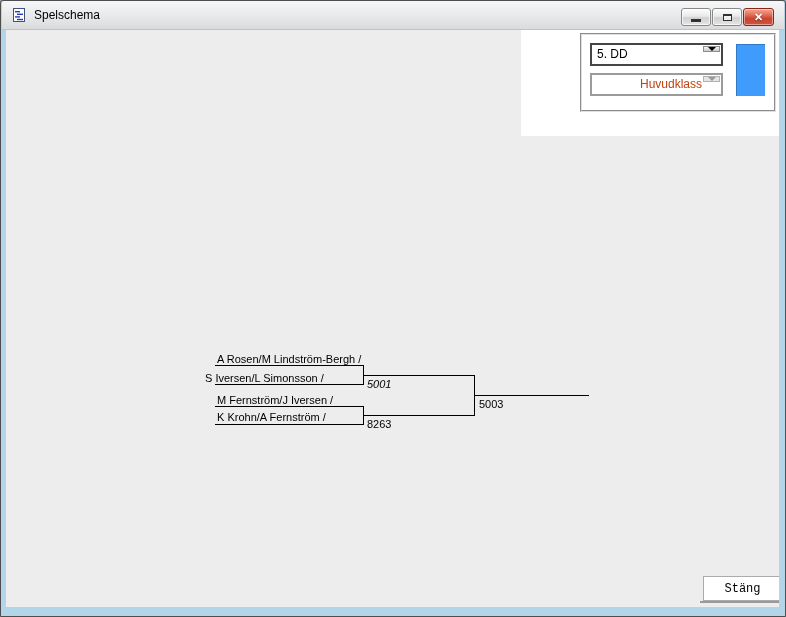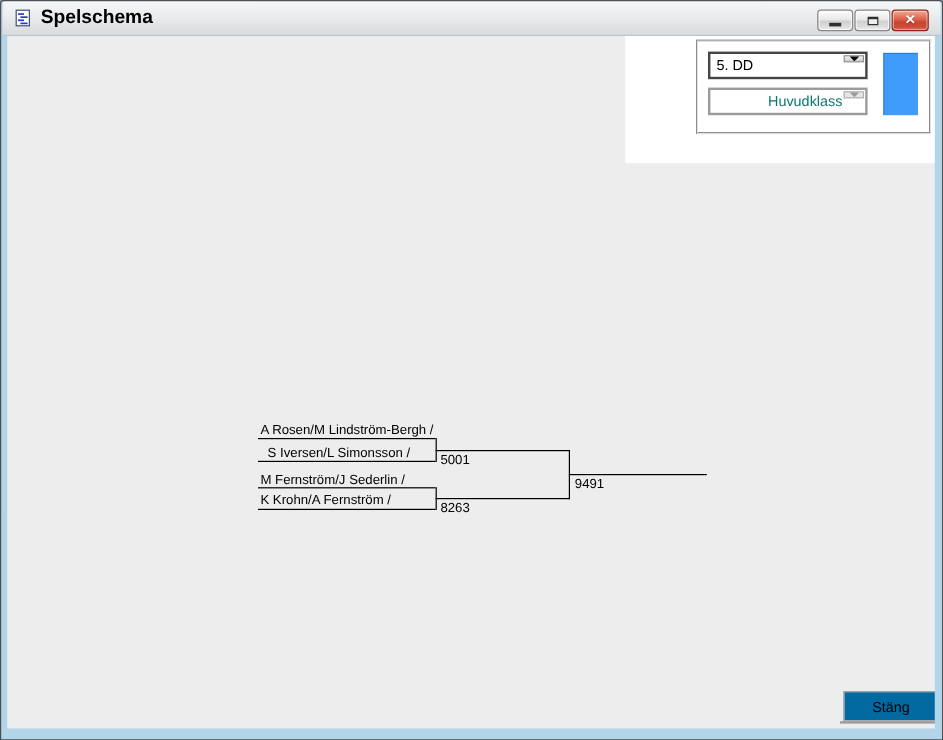--- a/index.html
+++ b/index.html
@@ -14,21 +14,21 @@
 
   
   .titlebar {
     position:absolute; left:1px; right:1px; top:0; height:28px;
     background:linear-gradient(180deg,#f6f7f8 0%,#e9eaeb 50%,#dadbdd 100%);
     border-bottom:1px solid #b9c4cc;
     display:flex; align-items:center;
     border-radius:2px 2px 0 0;
   }
   .title-icon { width:16px; height:16px; margin-left:9px; flex:0 0 auto; }
-  .title-text { margin-left:7px; font-size:16px; color:#000; white-space:nowrap;font-weight:bold; }
+  .title-text { margin-left:7px; font-size:12px; color:#000; white-space:nowrap; }
 
   .win-buttons { position:absolute; top:7px; right:10px; display:flex; }
   .win-btn {
     width:30px; height:18px; margin-left:1px; box-sizing:border-box;
     border:1px solid #888; border-radius:3px;
     background:linear-gradient(180deg,#fdfdfd 0%,#e9e9e9 45%,#d0d0d0 55%,#e6e6e6 100%);
     display:flex; align-items:center; justify-content:center;
     box-shadow:inset 0 0 0 1px rgba(255,255,255,.7);
     cursor:default;
   }
@@ -62,21 +62,21 @@
     background:#ffffff;
   }
 
   .combo {
     position:absolute; width:133px; height:23px; box-sizing:border-box;
     background:#fff; display:flex; align-items:flex-start;
   }
   .combo.enabled { border:2px solid #454545; }
   .combo.disabled { border:2px solid #9b9b9b; }
   .combo-value { flex:1 1 auto; font-size:12px; line-height:19px; padding-left:5px; color:#000; white-space:nowrap; overflow:hidden; }
-  .combo.disabled .combo-value { color:#0f766e;padding-left:48px; }
+  .combo.disabled .combo-value { color:#c2410c;padding-left:48px; }
   .combo-btn {
     flex:0 0 17px; margin:1px; display:flex; align-items:center; justify-content:center; box-sizing:border-box;
   }
   .combo.enabled .combo-btn { background:linear-gradient(180deg,#f4f4f4,#c9c9c9); border:1px solid #8e8e8e; }
   .combo.disabled .combo-btn { background:#e5e5e5; border:1px solid #b2b2b2; }
   .arrow-down { width:0; height:0; border-left:4px solid transparent; border-right:4px solid transparent; border-top:4px solid #000; }
   .combo.disabled .arrow-down { border-top-color:#9a9a9a; }
 
   .legend-swatch {
     position:absolute; left:730px; top:14px; width:29px; height:52px;
@@ -88,22 +88,22 @@
   .bracket { position:absolute; left:0; top:0; right:0; bottom:0;margin-top:16px; }
   .bline { position:absolute; background:#000; }
   .h1 { height:1px; }
   .w1 { width:1px; }
   .bname { position:absolute; font-size:11px; color:#000; white-space:nowrap; }
   .bnum  { position:absolute; font-size:11px; color:#000; white-space:nowrap; }
 
   
   .close-button {
     position:absolute; left:697px; top:546px; width:79px; height:25px; box-sizing:border-box;
-    background:#0369a1; border:1px solid #ababab;
-    font-family:Liberation Sans, sans-serif; font-size:12px; color:#000;
+    background:#ffffff; border:1px solid #ababab;
+    font-family:Liberation Mono, monospace; font-size:12px; color:#000;
     display:flex; align-items:center; justify-content:center;
     cursor:default;
   }
   .close-button-shadow { position:absolute; left:694px; top:571px; width:88px; height:2px; background:#9a9a9a; }
 </style>
 </head>
 <body>
 
 <div class="window">
 
@@ -149,27 +149,27 @@
           <span class="arrow-down"></span>
         </span>
       </div>
     </div>
 
     <div class="legend-swatch" style="background-color: rgb(63, 156, 252);"></div>
 
     <div class="bracket">
 
       <div class="bname" style="left:211px; top:307px;">A Rosen/M Lindström-Bergh /</div>
-      <div class="bname" style="left:217px; top:326px;">S Iversen/L Simonsson /</div>
-      <div class="bname" style="left:211px; top:348px;">M Fernström/J Sederlin /</div>
+      <div class="bname" style="left:199px; top:326px;">S Iversen/L Simonsson /</div>
+      <div class="bname" style="left:211px; top:348px;">M Fernström/J Iversen /</div>
       <div class="bname" style="left:211px; top:365px;">K Krohn/A Fernström /</div>
 
-      <div class="bnum" style="left:361px; top:332px;">5001</div>
+      <div class="bnum" style="left:361px; top:332px;font-style:italic;">5001</div>
       <div class="bnum" style="left:361px; top:372px;">8263</div>
-      <div class="bnum" style="left:473px; top:352px;">9491</div>
+      <div class="bnum" style="left:473px; top:352px;">5003</div>
 
       <div class="bline h1" style="left:209px; top:319px; width:148px;"></div>
       <div class="bline h1" style="left:209px; top:338px; width:148px;"></div>
       <div class="bline w1" style="left:357px; top:319px; height:20px;"></div>
       <div class="bline h1" style="left:357px; top:329px; width:112px;"></div>
 
       <div class="bline h1" style="left:209px; top:360px; width:148px;"></div>
       <div class="bline h1" style="left:209px; top:378px; width:148px;"></div>
       <div class="bline w1" style="left:357px; top:360px; height:19px;"></div>
       <div class="bline h1" style="left:357px; top:369px; width:112px;"></div>

